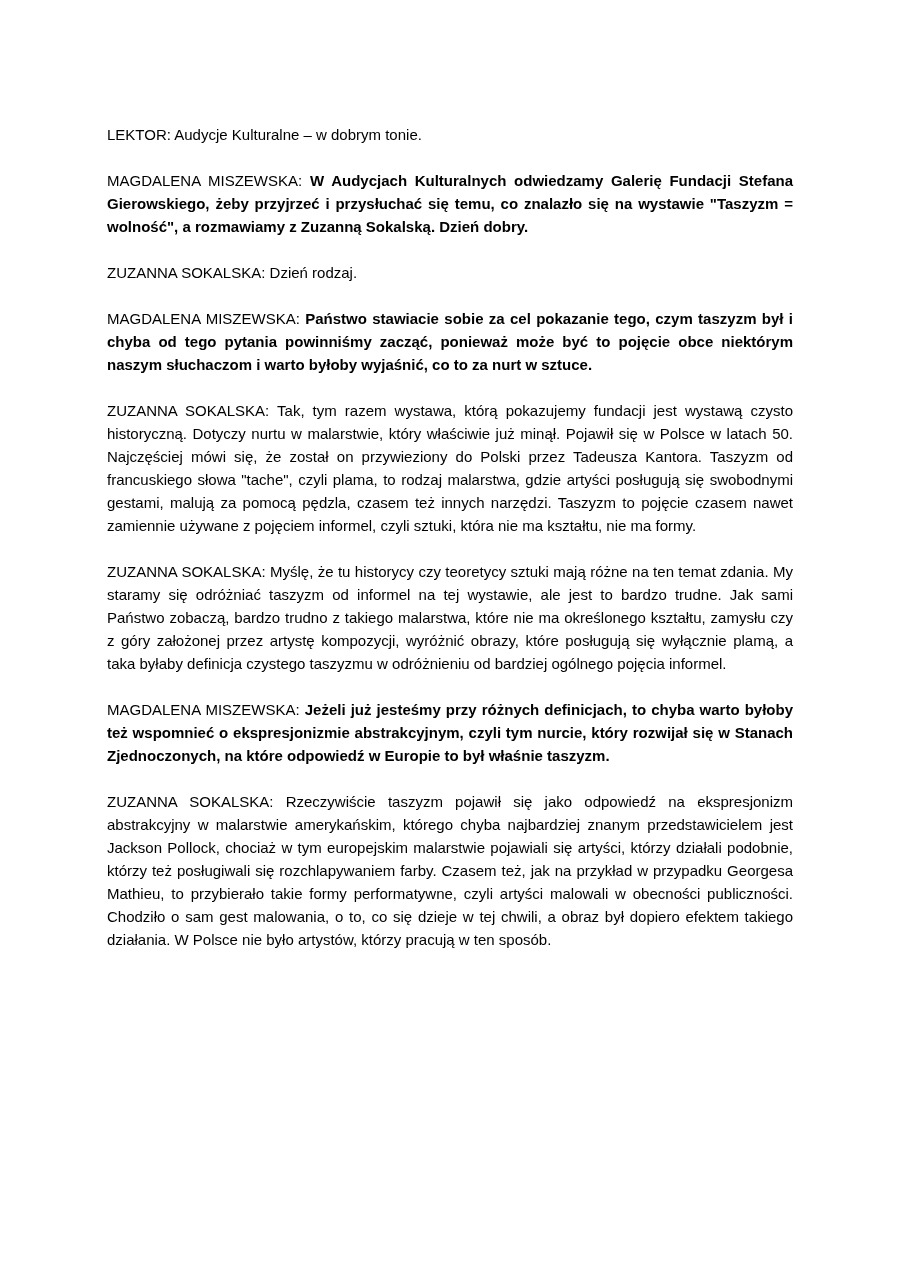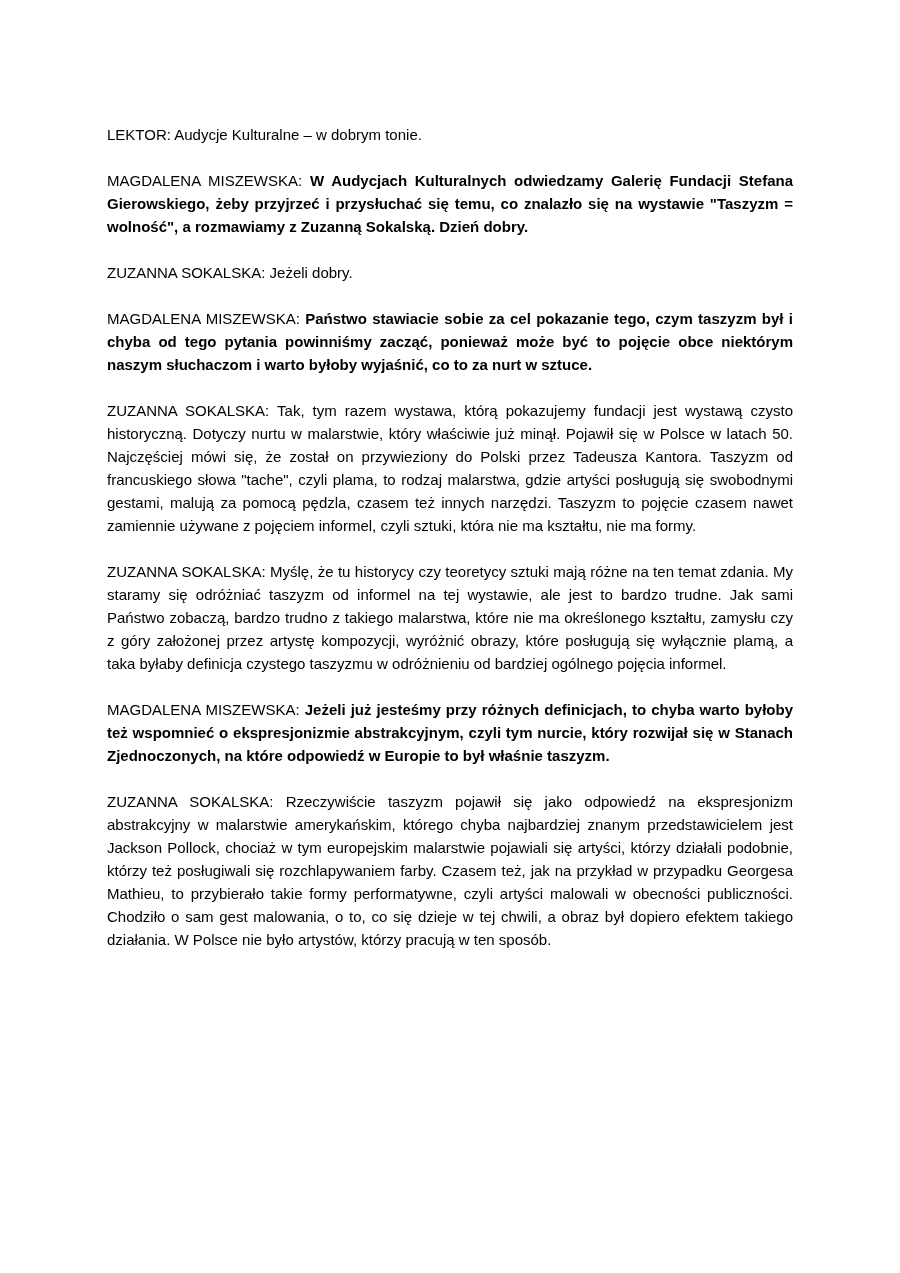--- a/index.html
+++ b/index.html
@@ -39,20 +39,20 @@
     font-weight: bold;
   }
 </style>
 </head>
 <body>
 
 <div class="page">
   <div class="transcript">
       <p class="para"><span class="speaker">LEKTOR:</span> <span class="speech">Audycje Kulturalne – w dobrym tonie.</span></p>
       <p class="para"><span class="speaker">MAGDALENA MISZEWSKA:</span> <span class="speech bold">W Audycjach Kulturalnych odwiedzamy Galerię Fundacji Stefana Gierowskiego, żeby przyjrzeć i przysłuchać się temu, co znalazło się na wystawie "Taszyzm = wolność", a rozmawiamy z Zuzanną Sokalską. Dzień dobry.</span></p>
-      <p class="para"><span class="speaker">ZUZANNA SOKALSKA:</span> <span class="speech">Jeżeli dobry.</span></p>
+      <p class="para"><span class="speaker">ZUZANNA SOKALSKA:</span> <span class="speech">Dzień rodzaj.</span></p>
       <p class="para"><span class="speaker">MAGDALENA MISZEWSKA:</span> <span class="speech bold">Państwo stawiacie sobie za cel pokazanie tego, czym taszyzm był i chyba od tego pytania powinniśmy zacząć, ponieważ może być to pojęcie obce niektórym naszym słuchaczom i warto byłoby wyjaśnić, co to za nurt w sztuce.</span></p>
       <p class="para"><span class="speaker">ZUZANNA SOKALSKA:</span> <span class="speech">Tak, tym razem wystawa, którą pokazujemy fundacji jest wystawą czysto historyczną. Dotyczy nurtu w malarstwie, który właściwie już minął. Pojawił się w Polsce w latach 50. Najczęściej mówi się, że został on przywieziony do Polski przez Tadeusza Kantora. Taszyzm od francuskiego słowa "tache", czyli plama, to rodzaj malarstwa, gdzie artyści posługują się swobodnymi gestami, malują za pomocą pędzla, czasem też innych narzędzi. Taszyzm to pojęcie czasem nawet zamiennie używane z pojęciem informel, czyli sztuki, która nie ma kształtu, nie ma formy.</span></p>
       <p class="para"><span class="speaker">ZUZANNA SOKALSKA:</span> <span class="speech">Myślę, że tu historycy czy teoretycy sztuki mają różne na ten temat zdania. My staramy się odróżniać taszyzm od informel na tej wystawie, ale jest to bardzo trudne. Jak sami Państwo zobaczą, bardzo trudno z takiego malarstwa, które nie ma określonego kształtu, zamysłu czy z góry założonej przez artystę kompozycji, wyróżnić obrazy, które posługują się wyłącznie plamą, a taka byłaby definicja czystego taszyzmu w odróżnieniu od bardziej ogólnego pojęcia informel.</span></p>
       <p class="para"><span class="speaker">MAGDALENA MISZEWSKA:</span> <span class="speech bold">Jeżeli już jesteśmy przy różnych definicjach, to chyba warto byłoby też wspomnieć o ekspresjonizmie abstrakcyjnym, czyli tym nurcie, który rozwijał się w Stanach Zjednoczonych, na które odpowiedź w Europie to był właśnie taszyzm.</span></p>
       <p class="para"><span class="speaker">ZUZANNA SOKALSKA:</span> <span class="speech">Rzeczywiście taszyzm pojawił się jako odpowiedź na ekspresjonizm abstrakcyjny w malarstwie amerykańskim, którego chyba najbardziej znanym przedstawicielem jest Jackson Pollock, chociaż w tym europejskim malarstwie pojawiali się artyści, którzy działali podobnie, którzy też posługiwali się rozchlapywaniem farby. Czasem też, jak na przykład w przypadku Georgesa Mathieu, to przybierało takie formy performatywne, czyli artyści malowali w obecności publiczności. Chodziło o sam gest malowania, o to, co się dzieje w tej chwili, a obraz był dopiero efektem takiego działania. W Polsce nie było artystów, którzy pracują w ten sposób.</span></p>
     </div>
 </div>
 
 </body></html>

